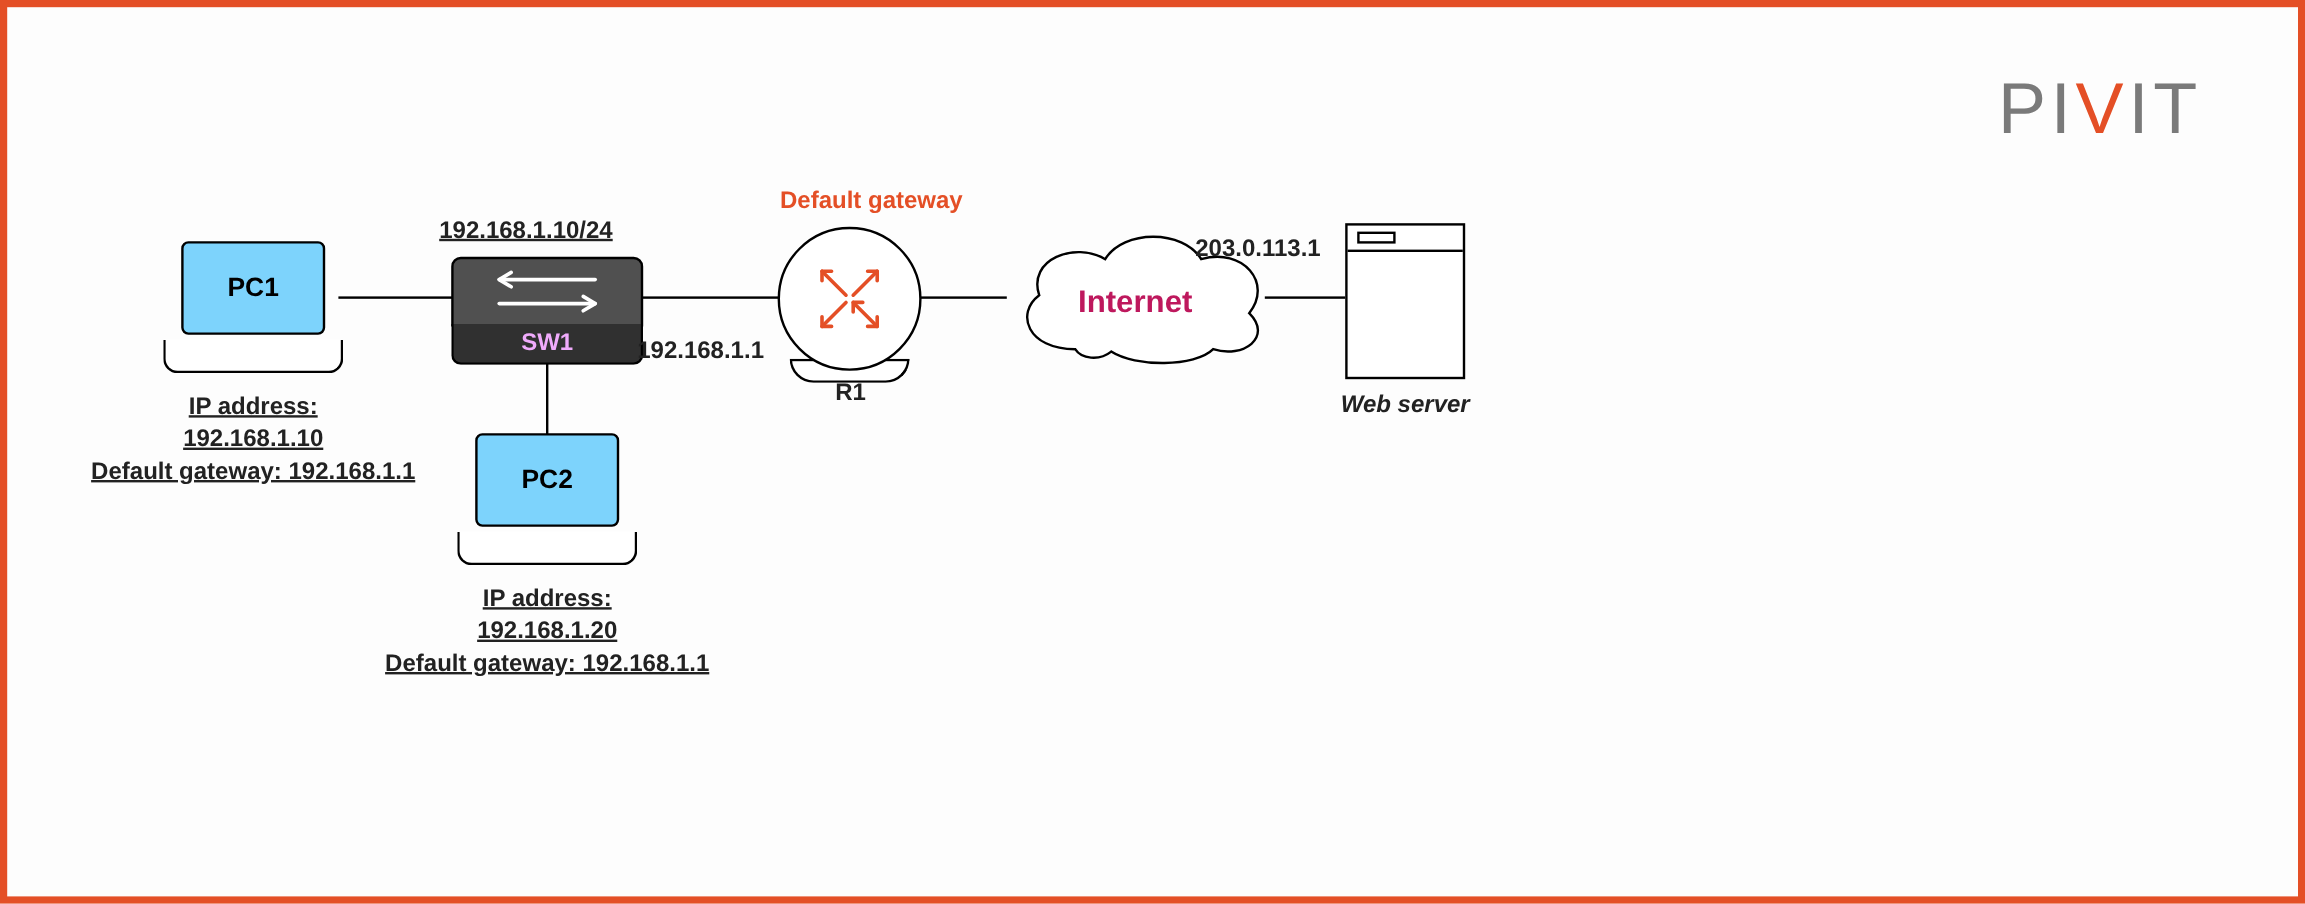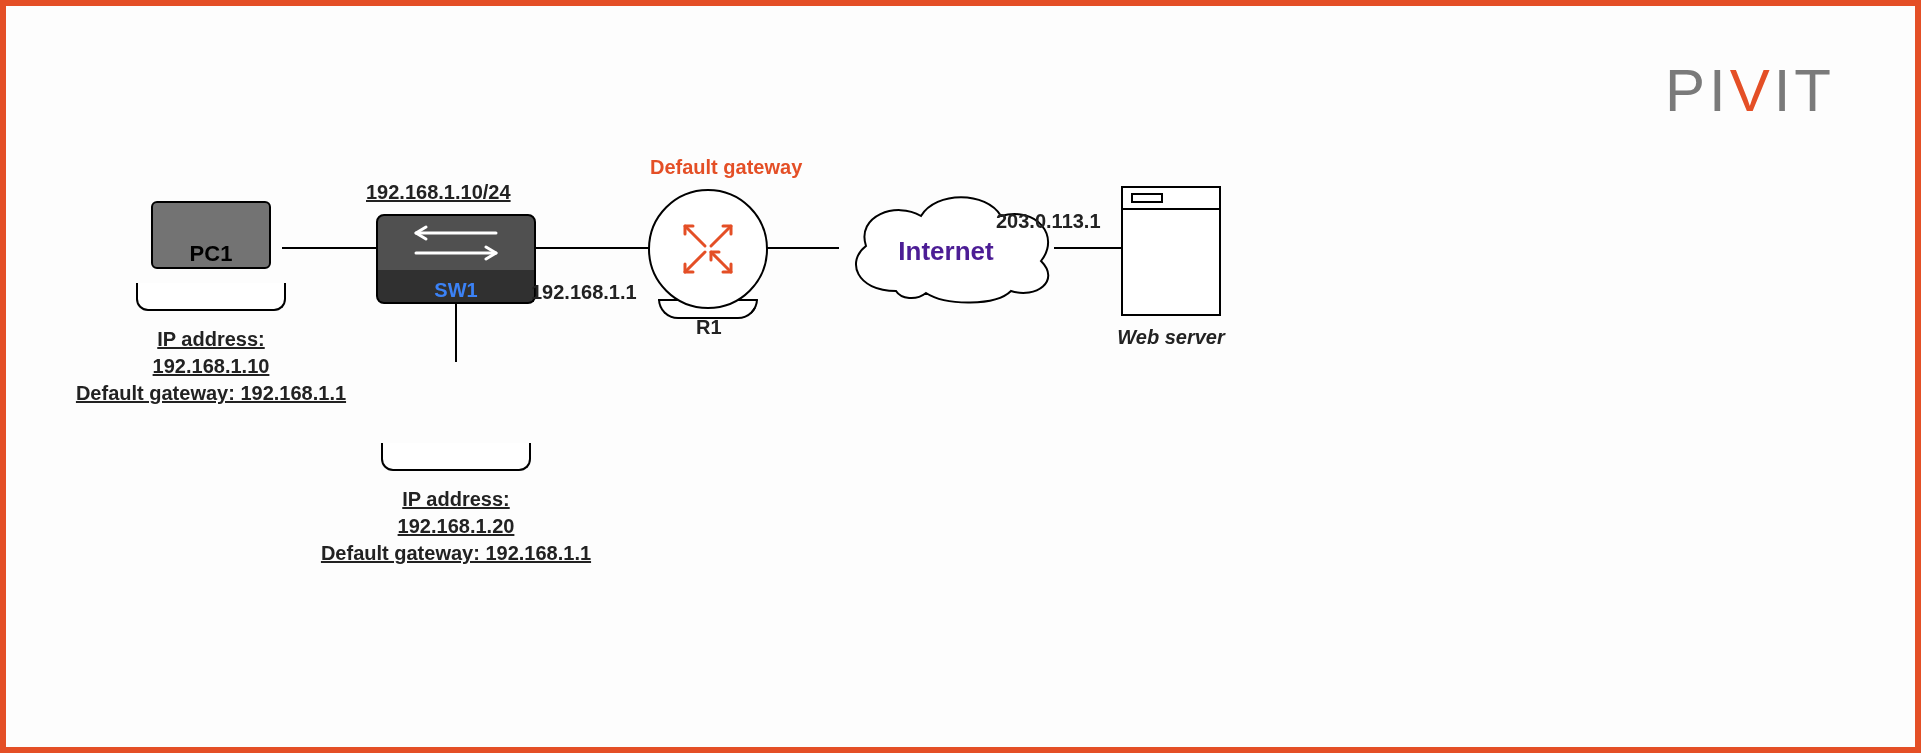--- a/index.html
+++ b/index.html
@@ -56,26 +56,26 @@
 
   
   .pc {
     position: absolute;
     width: 150px;
     height: 110px;
   }
   .pc .screen {
     position: absolute;
     top: 0; left: 15px;
-    width: 120px; height: 68px;
+    width: 120px; height: 78px;
     border: 2px solid #000;
     border-radius: 6px;
-    background: #737373;
+    background: #7dd3fc;
     box-sizing: border-box;
-    display:flex;align-items:flex-end;justify-content:center;
+    display:flex;align-items:center;justify-content:center;
     font-size:22px;font-weight:700;
   }
   .pc .base {
     position: absolute;
     bottom: 0; left: 0;
     width: 150px; height: 28px;
     border: 2px solid #000;
     border-top: none;
     border-radius: 0 0 12px 12px;
     background: #fff;
@@ -91,22 +91,22 @@
   .switch .top {
     position:absolute;top:0;left:0;width:160px;height:58px;
     background:#505050;border:2px solid #000;border-radius:8px 8px 0 0;
     box-sizing:border-box;
     display:flex;align-items:center;justify-content:center;
   }
   .switch .bottom {
     position:absolute;bottom:0;left:0;width:160px;height:34px;
     background:#303030;border:2px solid #000;border-top:none;
     border-radius:0 0 8px 8px;box-sizing:border-box;
-    color:#3b82f6;font-size:20px;font-weight:700;
-    display:flex;align-items:flex-end;justify-content:center;
+    color:#f0abfc;font-size:20px;font-weight:700;
+    display:flex;align-items:center;justify-content:center;
   }
   .switch svg { width: 110px; height: 40px; }
 
   
   .router {
     position: absolute;
     width: 120px; height: 120px;
   }
   .router .circle {
     position:absolute;top:0;left:0;width:120px;height:120px;
@@ -120,21 +120,21 @@
   .router svg { width:70px;height:70px; }
 
   
   .cloud {
     position:absolute;
   }
   .cloud svg { display:block; }
   .cloud .txt {
     position:absolute;top:0;left:0;width:100%;height:100%;
     display:flex;align-items:center;justify-content:center;
-    font-size:26px;font-weight:600;color:#4c1d95;
+    font-size:26px;font-weight:600;color:#be185d;
   }
 
   
   .server {
     position:absolute;width:100px;height:130px;
     border:2px solid #000;background:#fff;box-sizing:border-box;
   }
   .server::before{
     content:"";position:absolute;top:20px;left:0;right:0;height:2px;background:#000;
   }
@@ -183,20 +183,23 @@
         </g>
       </svg>
     </div>
     <div class="bottom">
       <span>SW1</span>
     </div>
   </div>
   <div class="label" style="left:360px;top:175px;text-decoration:underline;">192.168.1.10/24</div>
 
   <div class="pc" style="left:375px;top:355px;">
+    <div class="screen">
+      <span>PC2</span>
+    </div>
     <div class="base"></div>
   </div>
   <div class="label center multi" style="left:290px;top:480px;width:320px;">IP address:
 192.168.1.20
 Default gateway: 192.168.1.1</div>
 
   <div class="router" style="left:642px;top:183px;">
     <div class="base"></div>
     <div class="circle">
       <svg viewBox="0 0 70 70">
@@ -235,16 +238,16 @@
                C 235 100, 210 118, 185 110
                C 170 125, 120 125, 100 112
                C 90 120, 75 118, 70 110 Z" fill="#fff" stroke="#000" stroke-width="2"></path>
     </svg>
     <div class="txt">Internet</div>
   </div>
 
   <div class="server" style="left:1115px;top:180px;">
     <div class="slot"></div>
   </div>
-  <div class="label" style="left:990px;top:204px;">203.0.113.1</div>
+  <div class="label" style="left:990px;top:190px;">203.0.113.1</div>
   <div class="label center" style="left:1085px;top:320px;width:160px;font-style:italic;">Web server</div>
 
 </div>
 
 </body></html>

